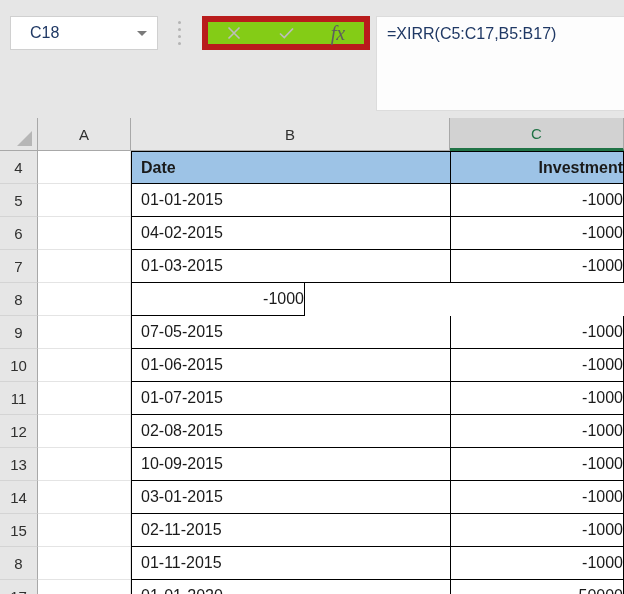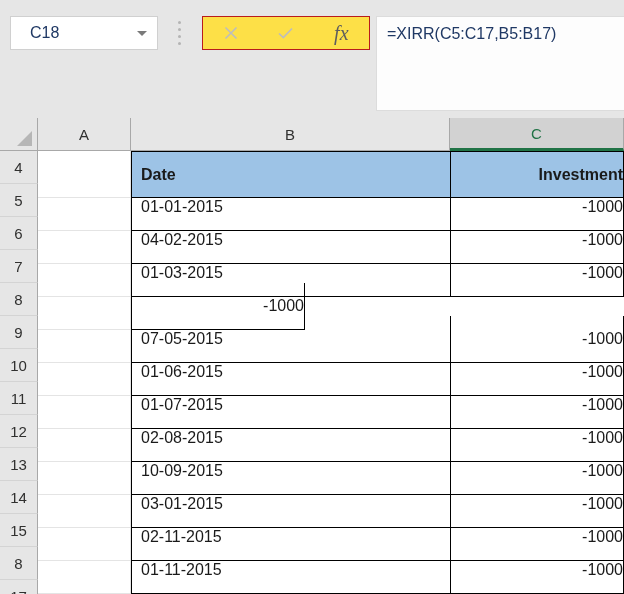--- a/index.html
+++ b/index.html
@@ -66,22 +66,22 @@
     display: block;
     width: 3px; height: 3px;
     background: #b4b4b4;
     border-radius: 50%;
   }
 
   .cmd-box {
     position: absolute;
     left: 202px; top: 16px;
     width: 168px; height: 34px;
-    background: #fde047;
-    border: 1px solid #b91c1c;
+    background: #84cc16;
+    border: 6px solid #b91c1c;
     box-sizing: border-box;
     display: flex;
     align-items: center;
     justify-content: space-around;
   }
   .cmd-btn {
     width: 44px; height: 32px;
     display: flex;
     align-items: center;
     justify-content: center;
@@ -183,21 +183,21 @@
   .cells {
     position: absolute;
     left: 38px; top: 33px;
     width: 586px;
   }
   .row {
     display: flex;
     height: 33px;
   }
   .cell {
-    height: 47px;
+    height: 33px;
     box-sizing: border-box;
     display: flex;
     align-items: center;
     font-size: 16px;
     overflow: hidden;
     white-space: nowrap;
   }
   .cell.col-a {
     width: 93px;
     border-right: 1px solid #e4e4e4;

